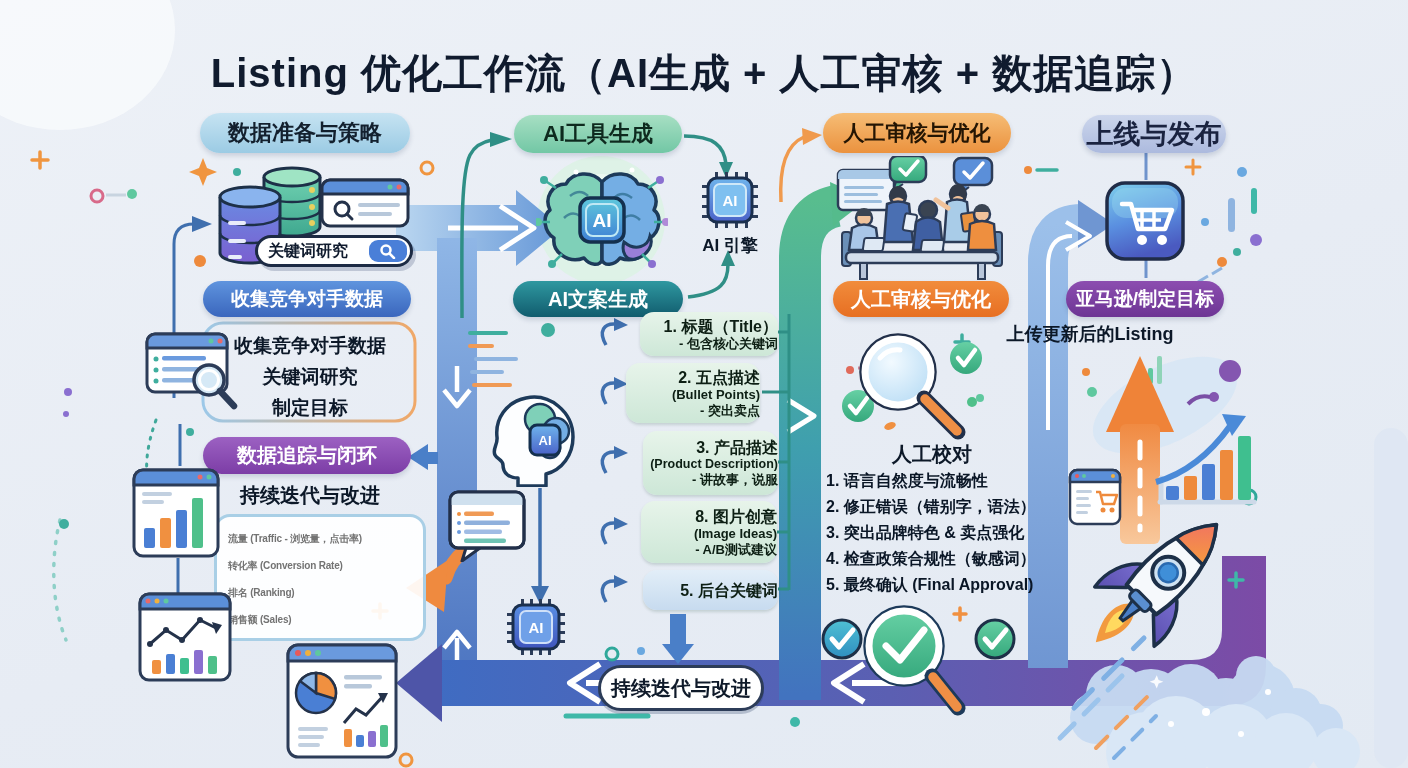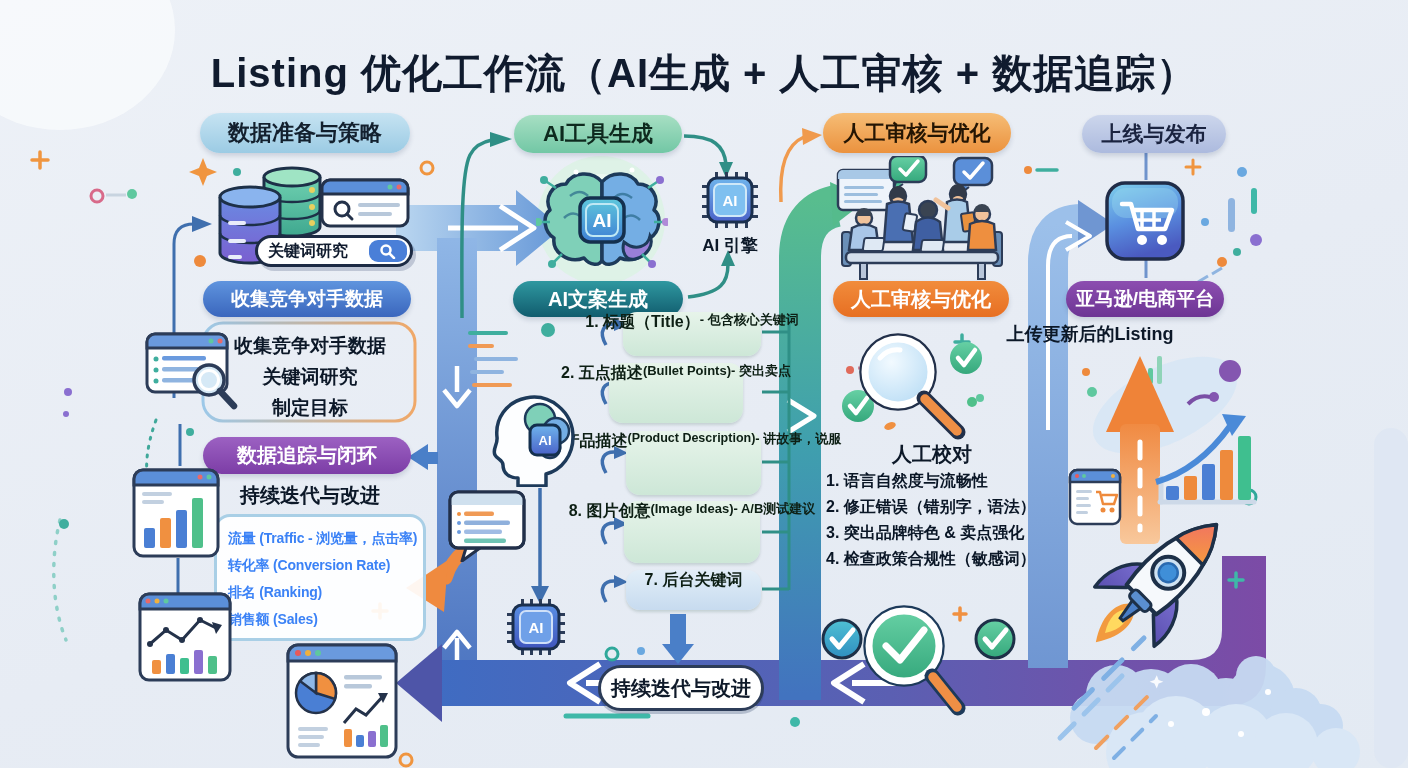--- a/index.html
+++ b/index.html
@@ -6,24 +6,24 @@
   .stage{position:relative;width:1408px;height:768px;background:linear-gradient(160deg,#edf1f7 0%,#e7ecf4 55%,#e3eaf3 100%);
          overflow:hidden;font-family:"Liberation Sans","DejaVu Sans",sans-serif;}
   .abs{position:absolute;}
   .title{position:absolute;left:0;right:0;top:26px;text-align:center;font-size:40px;font-weight:800;color:#101b2e;letter-spacing:1px;margin-top:20px;}
   .pill{position:absolute;display:flex;align-items:center;justify-content:center;border-radius:40px;font-weight:800;
         box-shadow:0 3px 5px rgba(30,50,90,.16);white-space:nowrap;}
   .txt{position:absolute;font-weight:800;color:#0c1828;}
   .steps div{font-size:19px;font-weight:800;color:#0c1828;line-height:31px;text-align:center;}
   .metrics{position:absolute;left:214px;top:514px;width:212px;height:127px;background:rgba(255,255,255,.92);
            border:3px solid #a9cfe6;border-radius:16px;box-sizing:border-box;padding:8px 0 0 11px;}
-  .metrics div{font-size:14px;font-weight:800;color:#3b82f6;line-height:27px;white-space:nowrap;letter-spacing:-.2px;}
+  .metrics div{font-size:10px;font-weight:800;color:#737373;line-height:27px;white-space:nowrap;letter-spacing:-.2px;}
   .checks div{font-size:16px;font-weight:800;color:#0a1626;line-height:26px;white-space:nowrap;}
-  .gbox{position:absolute;border-radius:14px;background:linear-gradient(180deg,#e7f4ea,#cde7d7);display:flex;flex-direction:row;
-        align-items:flex-start;justify-content:center;color:#0d1f14;box-shadow:0 2px 3px rgba(40,80,60,.18);text-align:center;}
+  .gbox{position:absolute;border-radius:14px;background:linear-gradient(180deg,#e7f4ea,#cde7d7);display:flex;flex-direction:column;
+        align-items:flex-end;justify-content:center;color:#0d1f14;box-shadow:0 2px 3px rgba(40,80,60,.18);text-align:center;margin-left:17px;}
   .gbox .t{font-weight:800;font-size:16px;line-height:19px;white-space:nowrap;}
   .gbox .s{font-weight:800;font-size:13px;line-height:16px;white-space:nowrap;}
   .gbox .s2{font-weight:800;font-size:12.5px;line-height:15px;white-space:nowrap;}
   .search{position:absolute;left:255px;top:235px;width:158px;height:32px;background:#fff;border:3px solid #1d2b44;border-radius:18px;
           display:flex;align-items:center;box-shadow:3px 4px 0 rgba(40,60,100,.22);box-sizing:border-box;}
   .search-text{flex:1;padding-left:10px;font-weight:800;font-size:16px;color:#101b2e;white-space:nowrap;}
   .search-btn{width:38px;height:22px;margin-right:3px;background:#4a7fd8;border-radius:9px;display:flex;align-items:center;justify-content:center;}
   svg text{font-family:"Liberation Sans","DejaVu Sans",sans-serif;font-weight:800;}
 </style>
 </head>
@@ -205,21 +205,21 @@
       <circle cx="980" cy="398" r="4" fill="#5fc89f"></circle>
         <path d="M934,402 q6,4 4,12" stroke="#f09a55" stroke-width="3" fill="none"></path>
     </g>
   </svg>
 
   <div class="title">Listing 优化工作流（AI生成 + 人工审核 + 数据追踪）</div>
 
   <div class="pill" style="left:200px;top:113px;width:210px;height:40px;background:linear-gradient(180deg,#c6e3f2,#9bcbe4);color:#13202e;font-size:22px;">数据准备与策略</div>
   <div class="pill" style="left:514px;top:115px;width:168px;height:38px;background:linear-gradient(180deg,#a7dfc3,#72c7a5);color:#0e2a1e;font-size:22px;">AI工具生成</div>
   <div class="pill" style="left:823px;top:113px;width:188px;height:40px;background:linear-gradient(180deg,#f6bd76,#eb923e);color:#241503;font-size:21px;">人工审核与优化</div>
-  <div class="pill" style="left:1082px;top:115px;width:144px;height:38px;background:linear-gradient(180deg,#ccd6ec,#acbade);color:#1a2340;font-size:21px;">上线与发布</div>
+  <div class="pill" style="left:1082px;top:115px;width:144px;height:38px;background:linear-gradient(180deg,#ccd6ec,#acbade);color:#1a2340;font-size:27px;">上线与发布</div>
 
   <div class="abs" style="left:212px;top:163px;">
     <svg width="114" height="104" viewBox="0 0 114 104">
       <defs>
         <linearGradient id="gTeal" x1="0" y1="0" x2="0" y2="1">
             <stop offset="0" stop-color="#6fd0b0"></stop>
             <stop offset="1" stop-color="#3fa88f"></stop>
           </linearGradient>
         <linearGradient id="gBlueDb" x1="0" y1="0" x2="0" y2="1">
             <stop offset="0" stop-color="#6a8ae2"></stop>
@@ -435,21 +435,21 @@
     <span class="t">3. 产品描述</span>
     <span class="s2">(Product Description)</span>
     <span class="s">- 讲故事，说服</span>
   </div>
   <div class="gbox" style="left:624px;top:501px;width:136px;height:62px;">
     <span class="t">8. 图片创意</span>
     <span class="s">(Image Ideas)</span>
     <span class="s">- A/B测试建议</span>
   </div>
   <div class="gbox" style="left:626px;top:570px;width:135px;height:40px;background:linear-gradient(180deg,#e2eef8,#c7dbef);">
-    <span class="t">7. 后台关键词</span>
+    <span class="t">5. 后台关键词</span>
   </div>
 
   <div class="abs" style="left:488px;top:393px;">
     <svg width="92" height="94" viewBox="0 0 92 94">
       <path d="M38,5 C18,9 7,26 9,44 C10,52 4,56 7,62 C9,66 15,67 15,72 C15,80 21,85 30,85 L30,93 H58 L58,81 C74,77 85,62 85,44 C85,19 62,0 38,5 Z" fill="#fdfeff" stroke="#1d3a5a" stroke-width="3.5" stroke-linejoin="round"></path>
       <circle cx="52" cy="26" r="15" fill="#7fd0b8" stroke="#1d3a5a" stroke-width="2.5"></circle>
       <circle cx="68" cy="38" r="13" fill="#74aee4" stroke="#1d3a5a" stroke-width="2.5"></circle>
       <circle cx="62" cy="55" r="10" fill="#9a7fd8" stroke="#1d3a5a" stroke-width="2.5"></circle>
       <rect x="42" y="32" width="30" height="30" rx="7" fill="url(#gChip2)" stroke="#14304e" stroke-width="3"></rect>
       <text x="57" y="52" text-anchor="middle" font-size="13" fill="#fff">AI</text>
@@ -574,20 +574,21 @@
     </svg>
   </div>
 
   <div class="txt" style="left:862px;top:441px;width:110px;text-align:right;font-size:20px;">人工校对</div>
 
   <div class="abs checks" style="left:826px;top:468px;width:222px;">
     <div>1. 语言自然度与流畅性</div>
     <div>2. 修正错误（错别字，语法）</div>
     <div>3. 突出品牌特色 &amp; 卖点强化</div>
     <div>4. 检查政策合规性（敏感词）</div>
+    <div>5. 最终确认 (Final Approval)</div>
   </div>
 
   <div class="abs" style="left:819px;top:616px;">
     <svg width="46" height="46" viewBox="0 0 46 46">
       <defs>
           <linearGradient id="gTB" x1="0" y1="0" x2="0" y2="1">
             <stop offset="0" stop-color="#4fc0d4"></stop>
             <stop offset="1" stop-color="#2f8fc0"></stop>
           </linearGradient>
         </defs>
@@ -625,21 +626,21 @@
         </defs>
       <rect x="3" y="3" width="76" height="76" rx="18" fill="url(#gCart)" stroke="#202c48" stroke-width="3.5"></rect>
       <rect x="8" y="8" width="66" height="30" rx="14" fill="#9fdcf2" opacity=".35"></rect>
       <path d="M18,24 h9 l7,25 h27 l7,-19 H30" fill="none" stroke="#fff" stroke-width="4.5" stroke-linejoin="round" stroke-linecap="round"></path>
       <path d="M38,30 v19 M50,30 v19 M33,40 h24" stroke="#fff" stroke-width="3.5"></path>
       <circle cx="38" cy="60" r="5" fill="#fff"></circle>
         <circle cx="58" cy="60" r="5" fill="#fff"></circle>
     </svg>
   </div>
 
-  <div class="pill" style="left:1066px;top:281px;width:158px;height:36px;background:linear-gradient(180deg,#8c4eb0,#6d3594);color:#fff;font-size:19px;">亚马逊/电商平台</div>
+  <div class="pill" style="left:1066px;top:281px;width:158px;height:36px;background:linear-gradient(180deg,#8c4eb0,#6d3594);color:#fff;font-size:19px;">亚马逊/制定目标</div>
   <div class="txt" style="left:1000px;top:322px;width:180px;text-align:center;font-size:18px;">上传更新后的Listing</div>
 
   <div class="abs" style="left:1104px;top:354px;">
     <svg width="72" height="196" viewBox="0 0 72 196">
       <defs>
         <linearGradient id="gUp" x1="0" y1="0" x2="0" y2="1">
             <stop offset="0" stop-color="#ef8338"></stop>
             <stop offset="1" stop-color="#f4a express"></stop>
             <stop offset="1" stop-color="#f4a express"></stop>
           </linearGradient>

